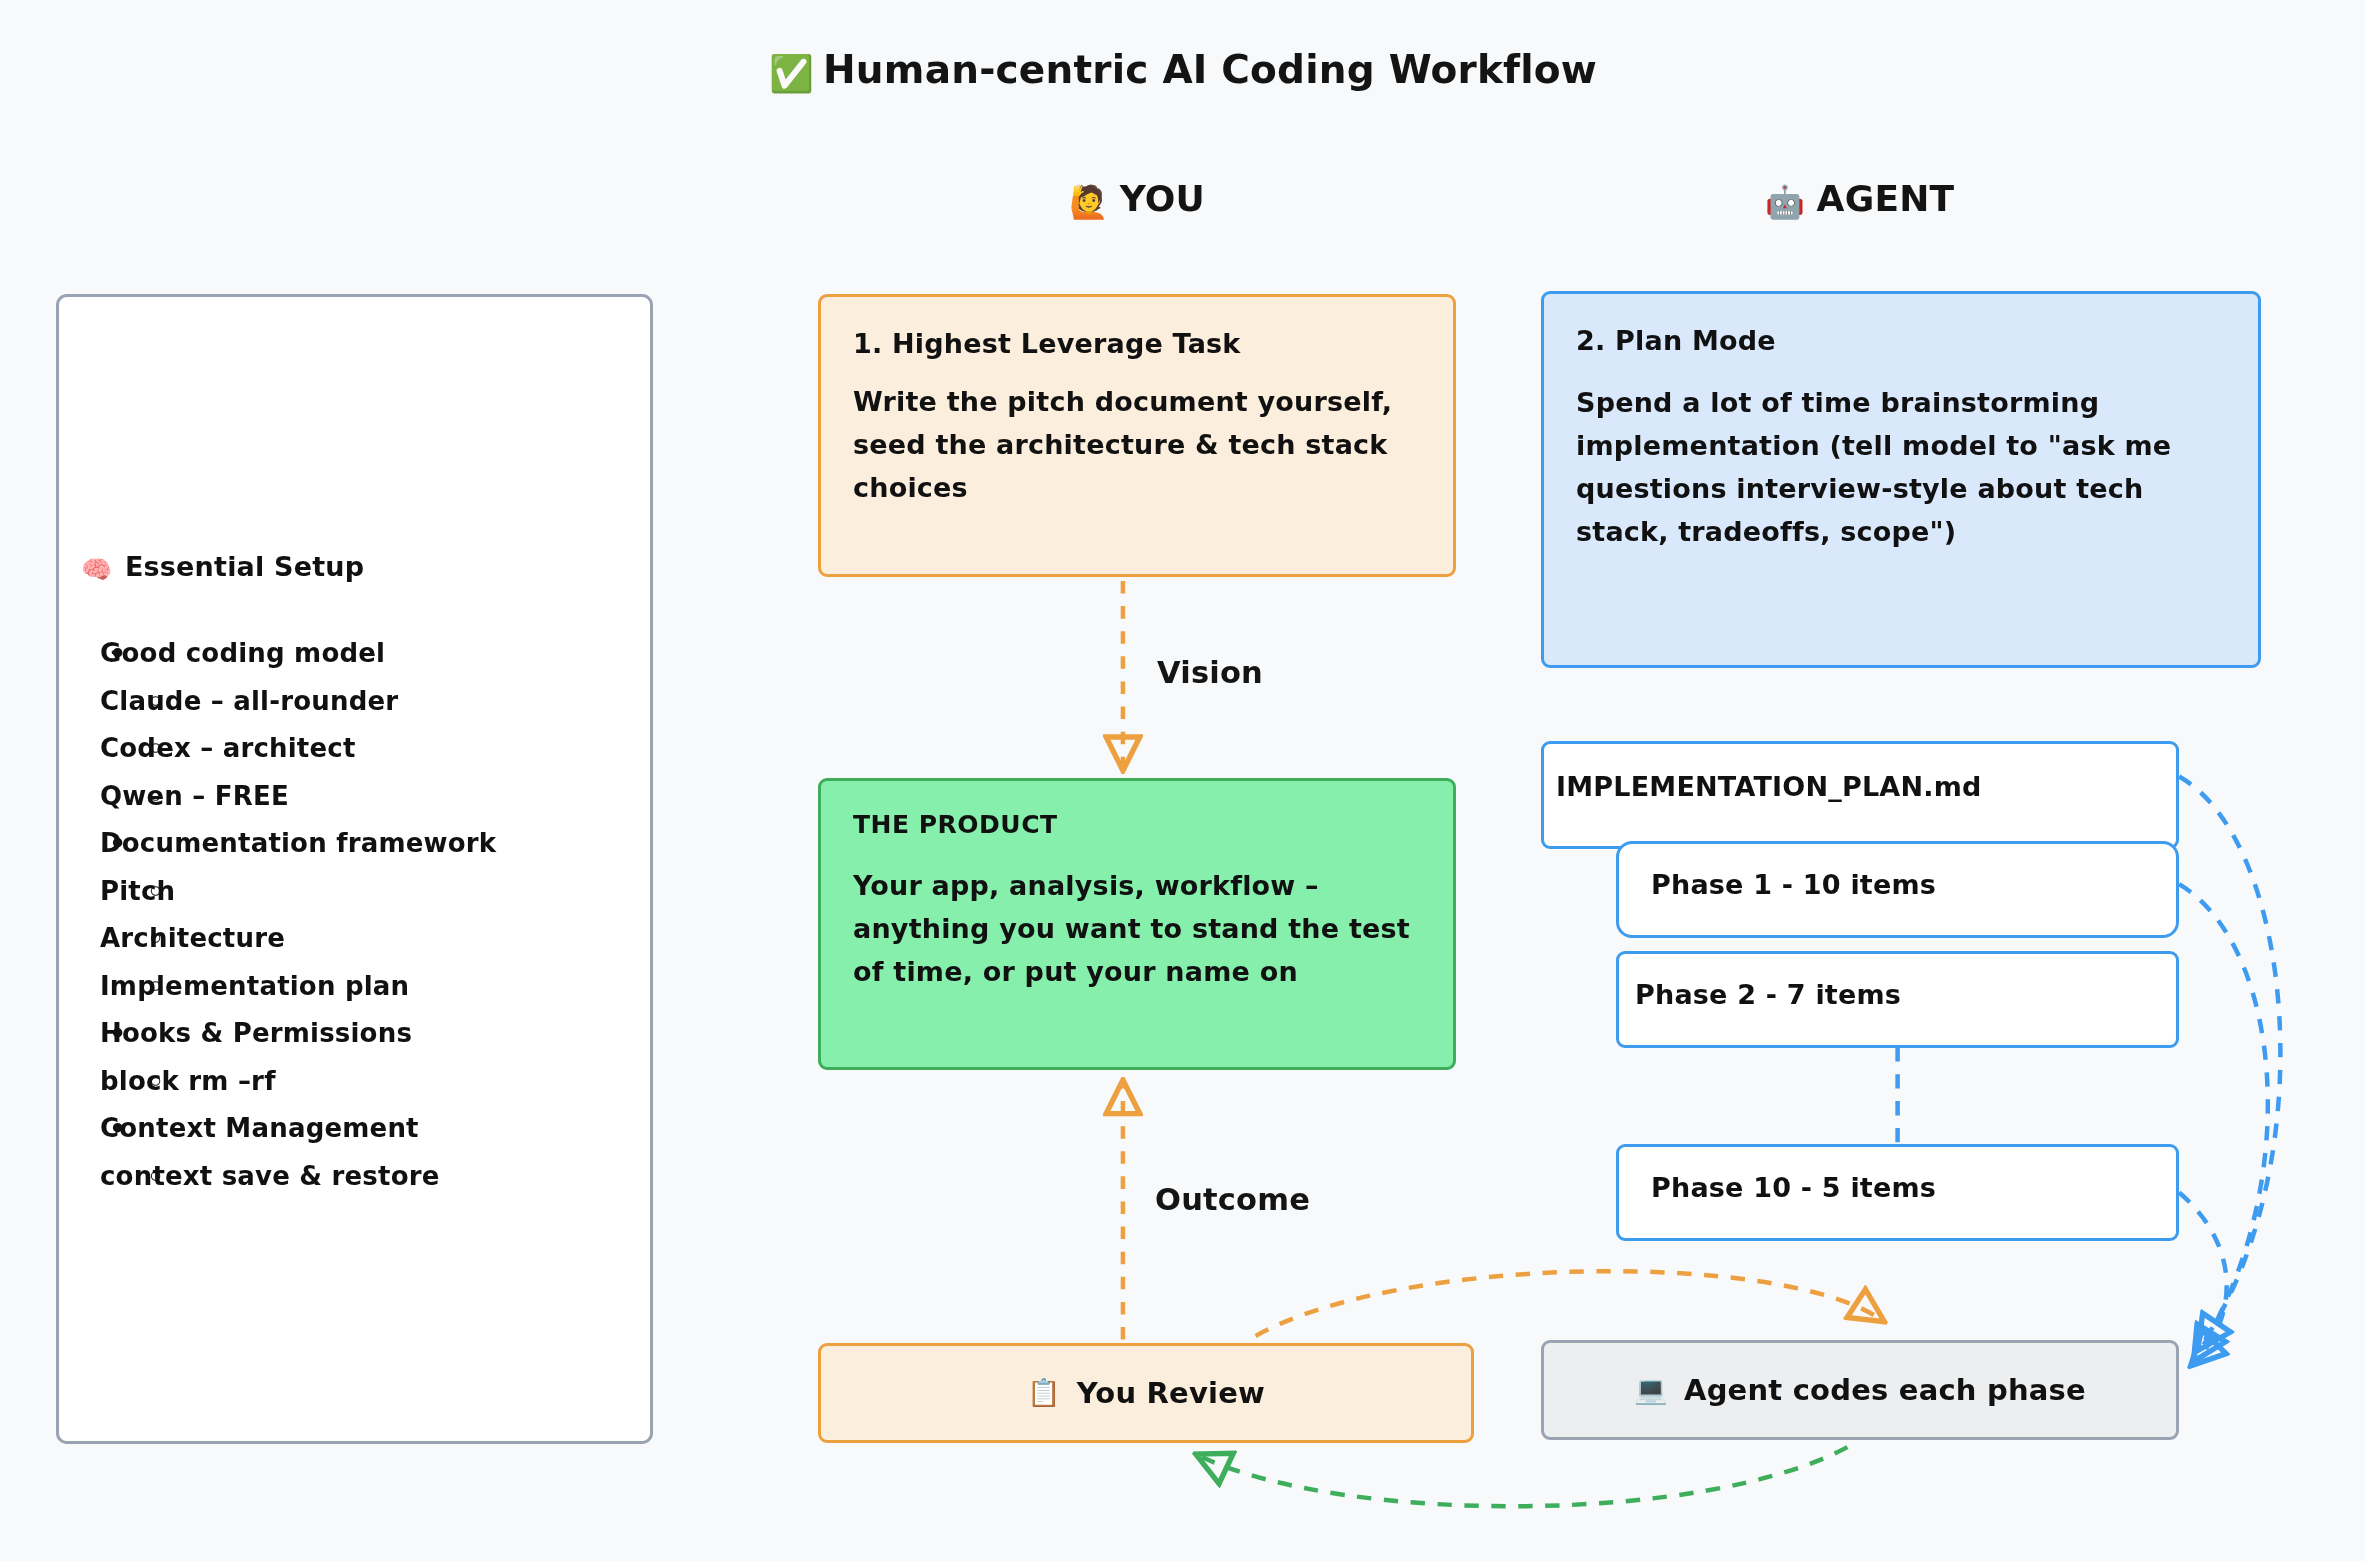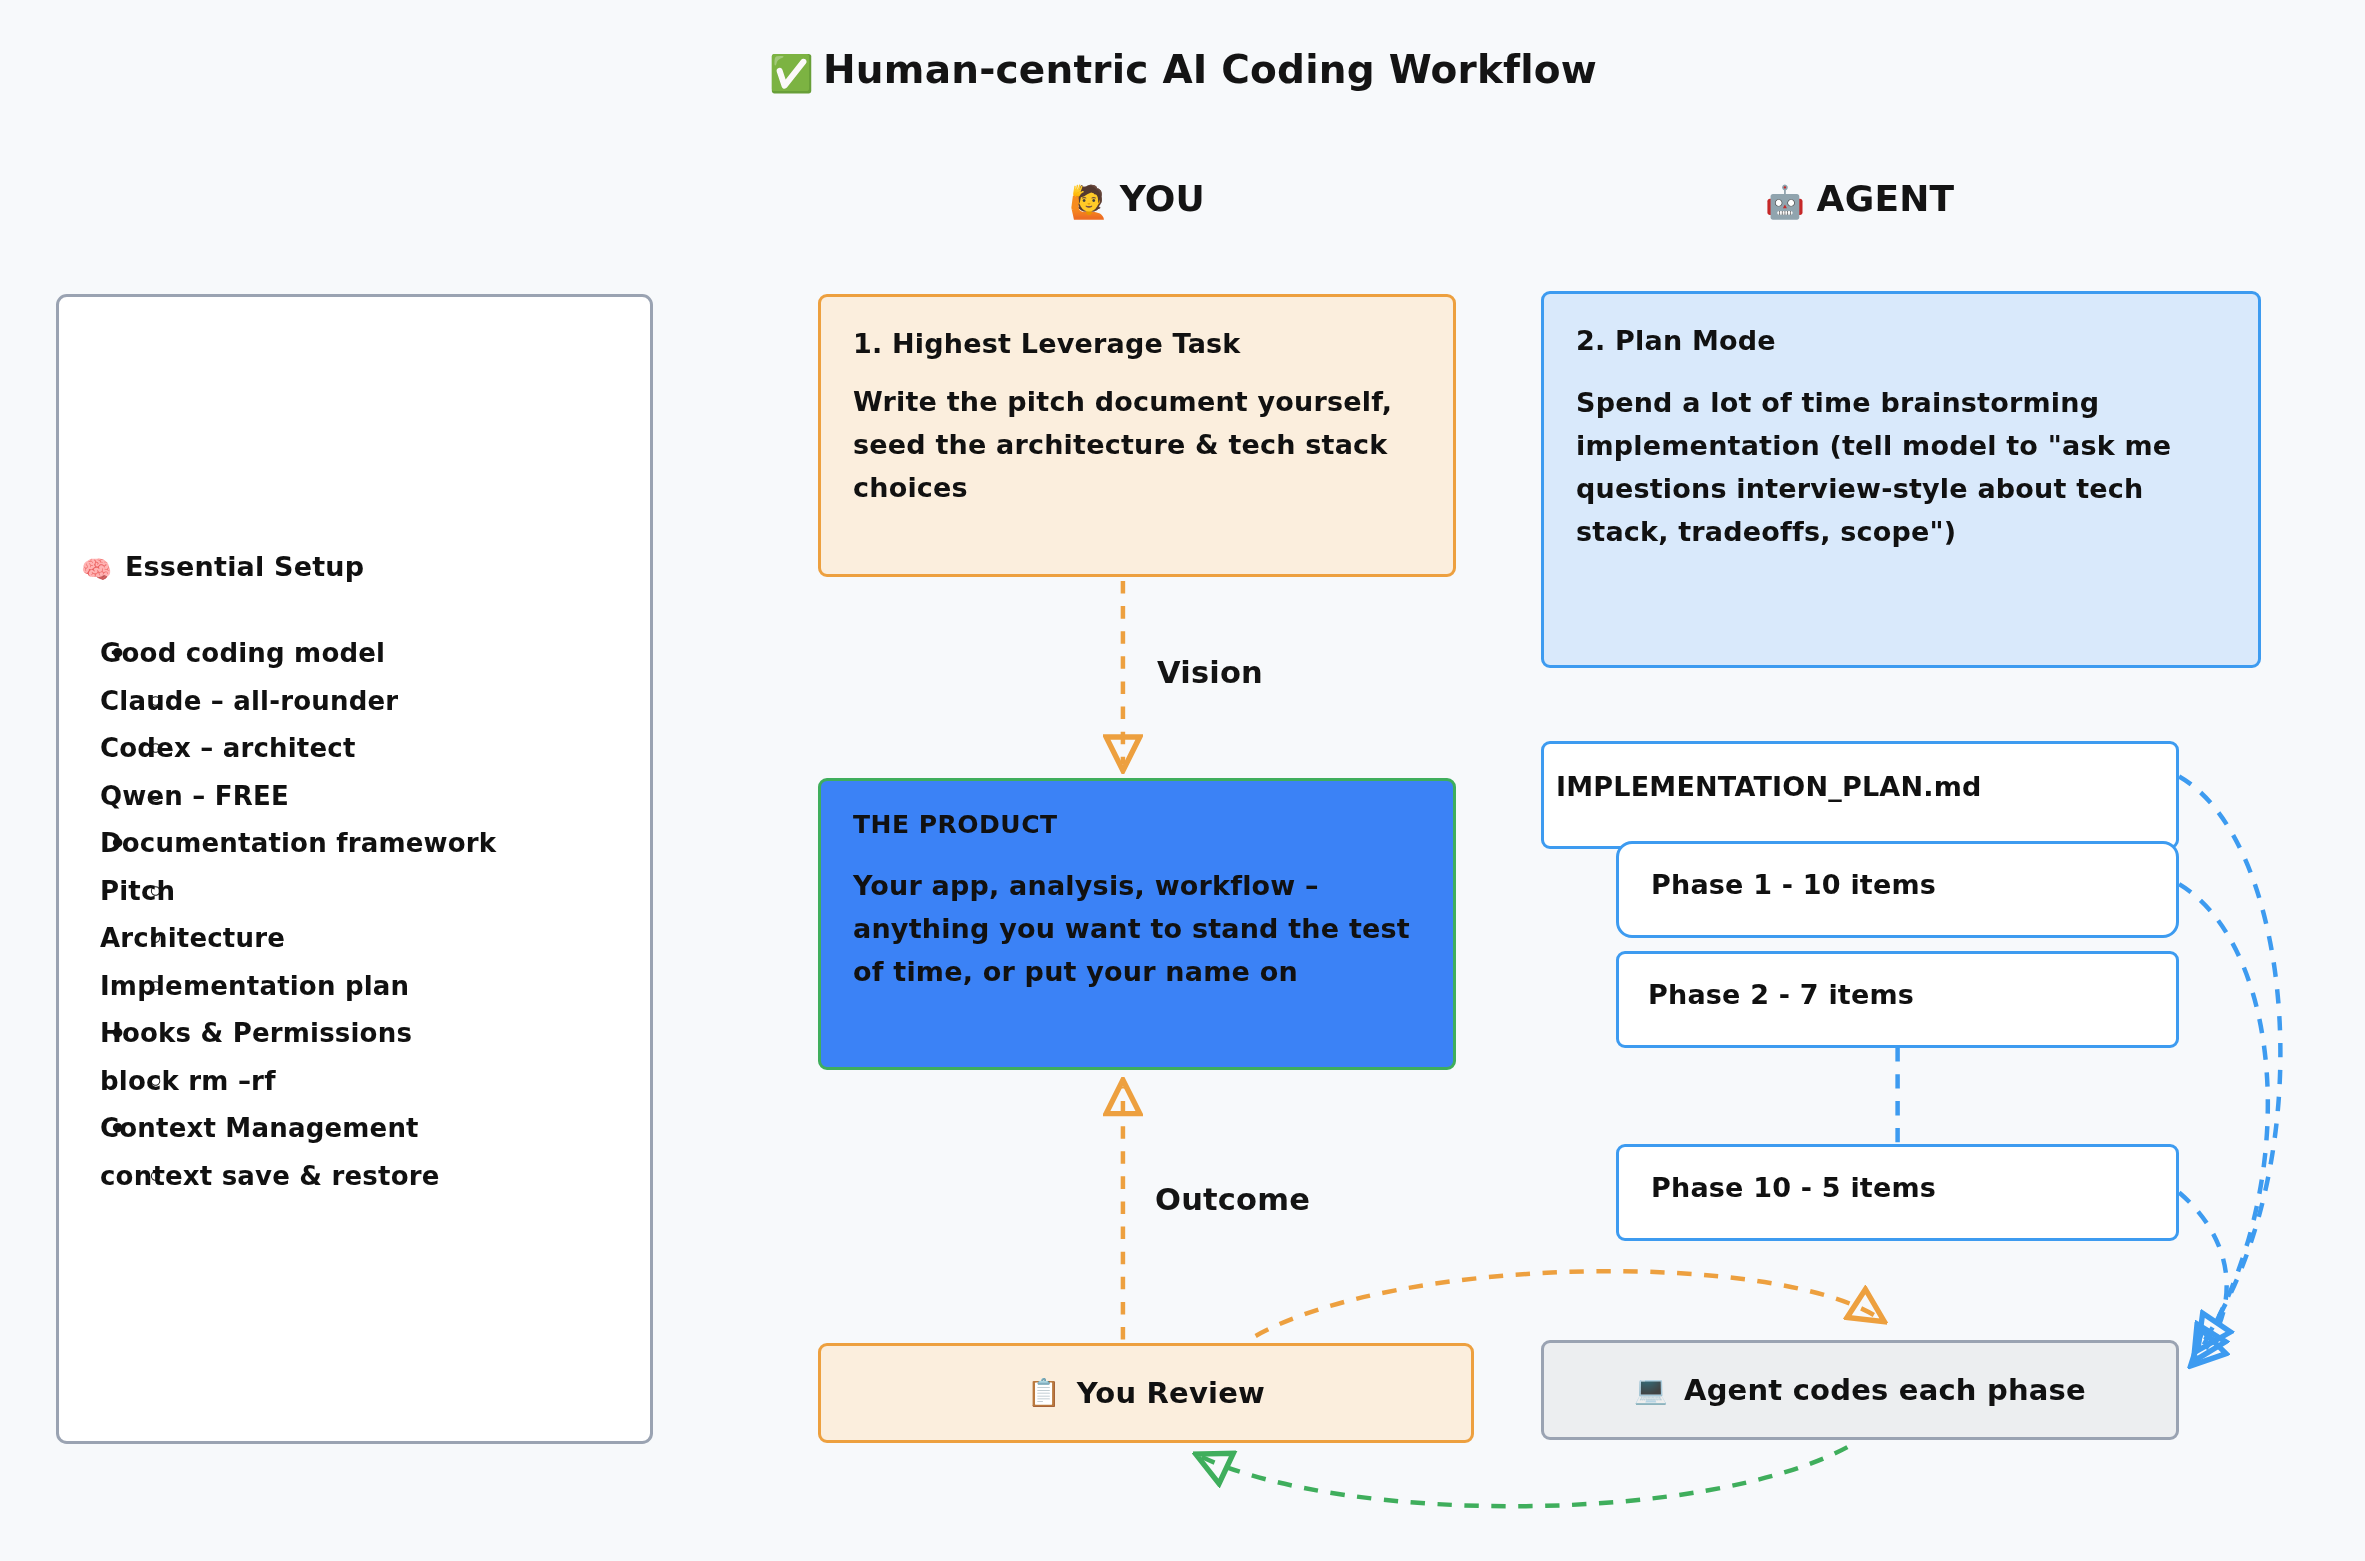--- a/index.html
+++ b/index.html
@@ -53,30 +53,30 @@
 
   
   .box{
     position:absolute;box-sizing:border-box;border-radius:9px;
   }
   .box-title{font-size:27px;color:#111;display:block;}
   .box-body{font-size:27px;color:#111;display:block;line-height:43px;}
 
   .orange{background:#fbeedd;border:3.6px solid #eda03f;}
   .blue{background:#d9e9fb;border:3.6px solid #3d9bf0;}
-  .green{background:#3b82f6;border:3.6px solid #3fae5c;}
+  .green{background:#86efac;border:3.6px solid #3fae5c;}
   .white-blue{background:#ffffff;border:3.6px solid #3d9bf0;}
   .grey{background:#eceef0;border:3.6px solid #9aa3b2;}
 
   #box-task{left:818px;top:294px;width:638px;height:283px;padding:30.5px 32px;}
   #box-plan{left:1541px;top:291px;width:720px;height:377px;padding:30.5px 32px;}
   #box-product{left:818px;top:778px;width:638px;height:292px;padding:29px 32px;}
   #box-plan-md{left:1541px;top:741px;width:638px;height:108px;padding:27px 12px;}
   #box-phase1{left:1616px;top:841px;width:563px;height:97px;padding:25px 32px;border-radius:16px;}
-  #box-phase2{left:1616px;top:951px;width:563px;height:97px;padding:25px 29px;}
+  #box-phase2{left:1616px;top:951px;width:563px;height:97px;padding:25px 16px;}
   #box-phase10{left:1616px;top:1144px;width:563px;height:97px;padding:25px 32px;}
   #box-review{left:818px;top:1343px;width:656px;height:100px;}
   #box-agentcodes{left:1541px;top:1340px;width:638px;height:100px;}
 
   .center-line{
     display:flex;align-items:center;justify-content:center;
     height:100%;font-size:29px;color:#111;
   }
   .center-line .emoji{font-size:27px;margin-right:16px;vertical-align:-1.8px;}
   .left-line{

